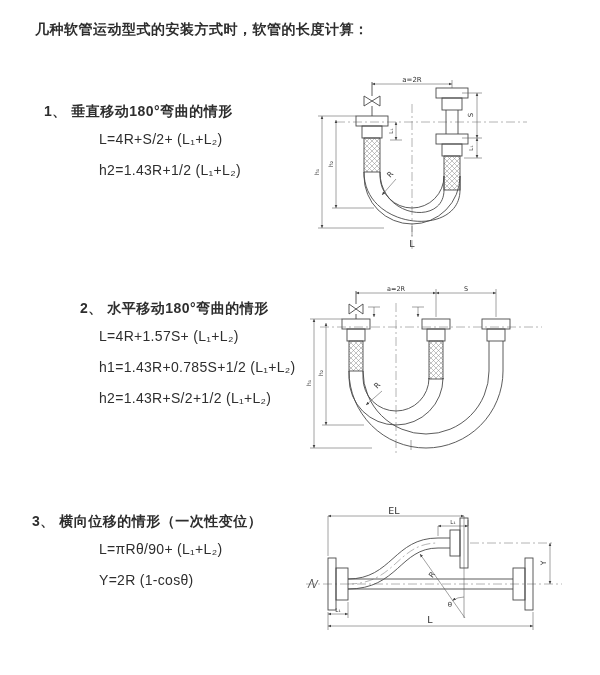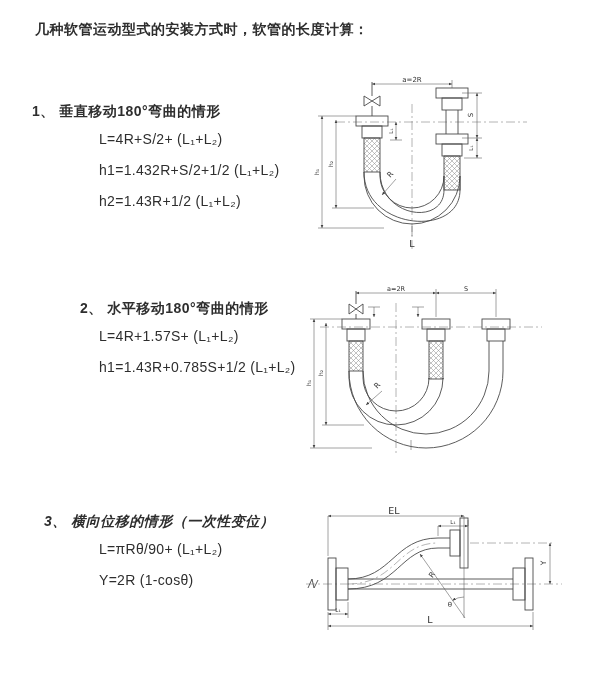--- a/index.html
+++ b/index.html
@@ -6,43 +6,42 @@
   body{
     width:600px;height:675px;background:#ffffff;position:relative;
     font-family:"Liberation Sans","DejaVu Sans",sans-serif;color:#2e2e2e;
     overflow:hidden;
   }
   .abs{position:absolute;}
   .page-title{left:35px;top:21px;font-size:14px;font-weight:bold;letter-spacing:0.5px;}
   .sec-heading{font-size:14px;font-weight:bold;letter-spacing:0.5px;white-space:nowrap;}
   .formulas{font-size:14px;font-weight:normal;}
   .formula-line{height:31px;line-height:31px;white-space:nowrap;letter-spacing:0.3px;margin-left:31px;}
-  #h1sec{left:32px;top:103px;text-align:right;}
+  #h1sec{left:44px;top:103px;text-align:right;}
   #f1{left:68px;top:124px;}
   #h2sec{left:44px;top:300px;margin-left:36px;}
   #f2{left:68px;top:321px;}
-  #h3sec{left:44px;top:513px;font-style:italic;}
+  #h3sec{left:32px;top:513px;}
   #f3{left:68px;top:534px;}
   #d1{left:312px;top:76px;}
   #d2{left:306px;top:283px;}
   #d3{left:300px;top:506px;}
   svg text{font-family:"DejaVu Sans","Liberation Sans",sans-serif;fill:#333;}
   .ol{stroke:#4a4a4a;fill:none;stroke-width:0.9;}
   .dim{stroke:#555;fill:none;stroke-width:0.55;}
   .cl{stroke:#777;fill:none;stroke-width:0.55;stroke-dasharray:9 3 2 3;}
 </style>
 </head>
 <body>
 
 <div class="abs page-title">几种软管运动型式的安装方式时，软管的长度计算：</div>
 
 <div class="abs sec-heading" id="h1sec">1、 垂直移动180°弯曲的情形</div>
 <div class="abs formulas" id="f1">
   <div class="formula-line">L=4R+S/2+ (L₁+L₂)</div>
-  <div class="formula-line">h1=1.432R+S/2+1/2 (L₁+L₂)</div>
   <div class="formula-line">h2=1.43R+1/2 (L₁+L₂)</div>
 </div>
 
 <svg class="abs" id="d1" width="275" height="178" viewBox="0 0 275 178">
   <defs>
     <marker id="ar1" viewBox="0 0 8 8" refX="7" refY="4" markerWidth="7" markerHeight="7" orient="auto-start-reverse">
       <path d="M0,1 L7,4 L0,7 z" fill="#444"></path>
     </marker>
     <pattern id="hx1" patternUnits="userSpaceOnUse" width="5" height="5">
       <path d="M0,5 L5,0 M0,0 L5,5" stroke="#888" stroke-width="0.5"></path>
@@ -111,20 +110,21 @@
     <text transform="rotate(-90 20.5 88)" x="20.5" y="88" font-size="6">h₂</text>
     <text transform="rotate(-48 80 100)" x="80" y="100" font-size="7.5">R</text>
     <text x="100" y="171" font-size="9.5">L</text>
   </g>
 </svg>
 
 <div class="abs sec-heading" id="h2sec">2、 水平移动180°弯曲的情形</div>
 <div class="abs formulas" id="f2">
   <div class="formula-line">L=4R+1.57S+ (L₁+L₂)</div>
   <div class="formula-line">h1=1.43R+0.785S+1/2 (L₁+L₂)</div>
+  <div class="formula-line">h2=1.43R+S/2+1/2 (L₁+L₂)</div>
 </div>
 
 <svg class="abs" id="d2" width="290" height="178" viewBox="0 0 290 178">
   <defs>
     <marker id="ar2" viewBox="0 0 8 8" refX="7" refY="4" markerWidth="7" markerHeight="7" orient="auto-start-reverse">
       <path d="M0,1 L7,4 L0,7 z" fill="#444"></path>
     </marker>
     <pattern id="hx2" patternUnits="userSpaceOnUse" width="5" height="5">
       <path d="M0,5 L5,0 M0,0 L5,5" stroke="#888" stroke-width="0.5"></path>
     </pattern>

